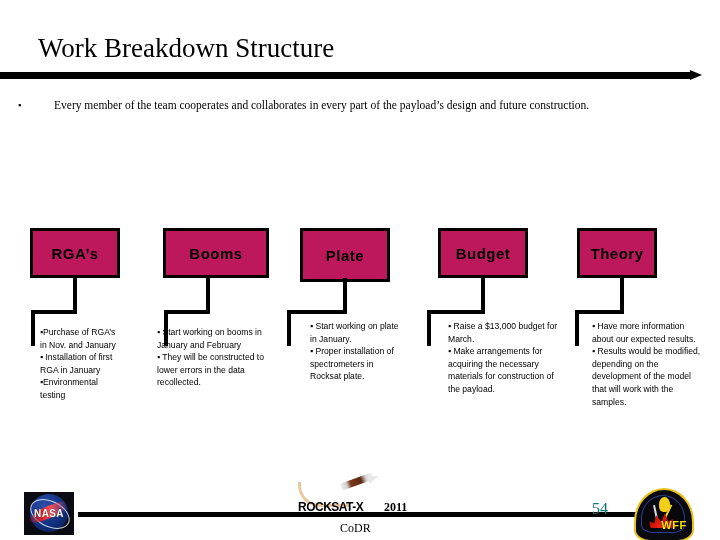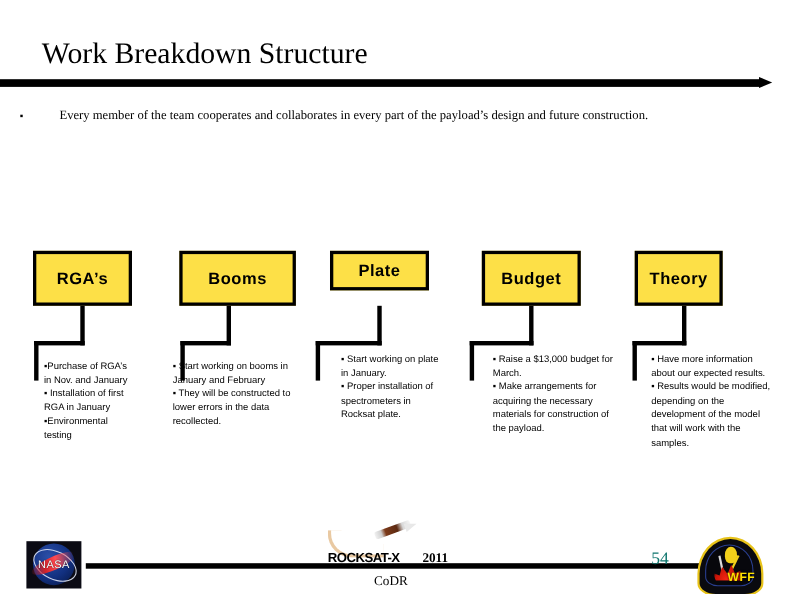--- a/index.html
+++ b/index.html
@@ -73,21 +73,21 @@
     width: 36px;
     font-size: 9px;
     vertical-align: top;
   }
   .intro-text { display: inline-block; }
 
   
   .node {
     position: absolute;
     box-sizing: border-box;
-    background: #fde047;
+    background: #be185d;
     border: 3px solid #000000;
     display: flex;
     align-items: center;
     justify-content: center;
     font-family: "Liberation Sans", sans-serif;
     font-size: 15px;
     font-weight: bold;
     color: #000000;
     letter-spacing: 0.5px;
   }
@@ -151,21 +151,21 @@
     border-radius: 50%;
     transform: rotate(26deg);
     opacity: .85;
   }
   .nasa-text {
     position: absolute;
     left: 0; right: 0; top: 16px;
     text-align: center;
     font-family: "Liberation Sans", sans-serif;
     font-size: 10px;
-    font-weight: normal;
+    font-weight: bold;
     color: #ffffff;
     letter-spacing: 0.4px;
     text-shadow: 0 0 1px #000;
   }
 
   
   .rocksat-wrap { position: absolute; left: 296px; top: 476px; width: 96px; height: 36px; }
   .rocket-body {
     position: absolute;
     left: 44px; top: 2px;
@@ -296,21 +296,21 @@
   <div class="title">Work Breakdown Structure</div>
   <div class="title-rule"></div>
   <div class="title-rule-tip"></div>
 
   <div class="intro-row">
     <span class="intro-bullet">▪</span><span class="intro-text">Every member of the team cooperates and collaborates in every part of the payload’s design and future construction.</span>
   </div>
 
   <div class="node" style="left:30px; top:228px; width:90px; height:50px;">RGA’s</div>
   <div class="node" style="left:163px; top:228px; width:106px; height:50px;">Booms</div>
-  <div class="node" style="left:300px; top:228px; width:90px; height:36px;">Plate</div>
+  <div class="node" style="left:300px; top:228px; width:90px; height:54px;">Plate</div>
   <div class="node" style="left:438px; top:228px; width:90px; height:50px;">Budget</div>
   <div class="node" style="left:577px; top:228px; width:80px; height:50px;">Theory</div>
 
   <div class="conn-v1" style="left:73px; top:278px; height:36px;"></div>
   <div class="conn-h" style="left:31px; top:310px; width:46px;"></div>
   <div class="conn-v2" style="left:31px; top:310px; height:36px;"></div>
 
   <div class="conn-v1" style="left:206px; top:278px; height:36px;"></div>
   <div class="conn-h" style="left:164px; top:310px; width:46px;"></div>
   <div class="conn-v2" style="left:164px; top:310px; height:36px;"></div>

